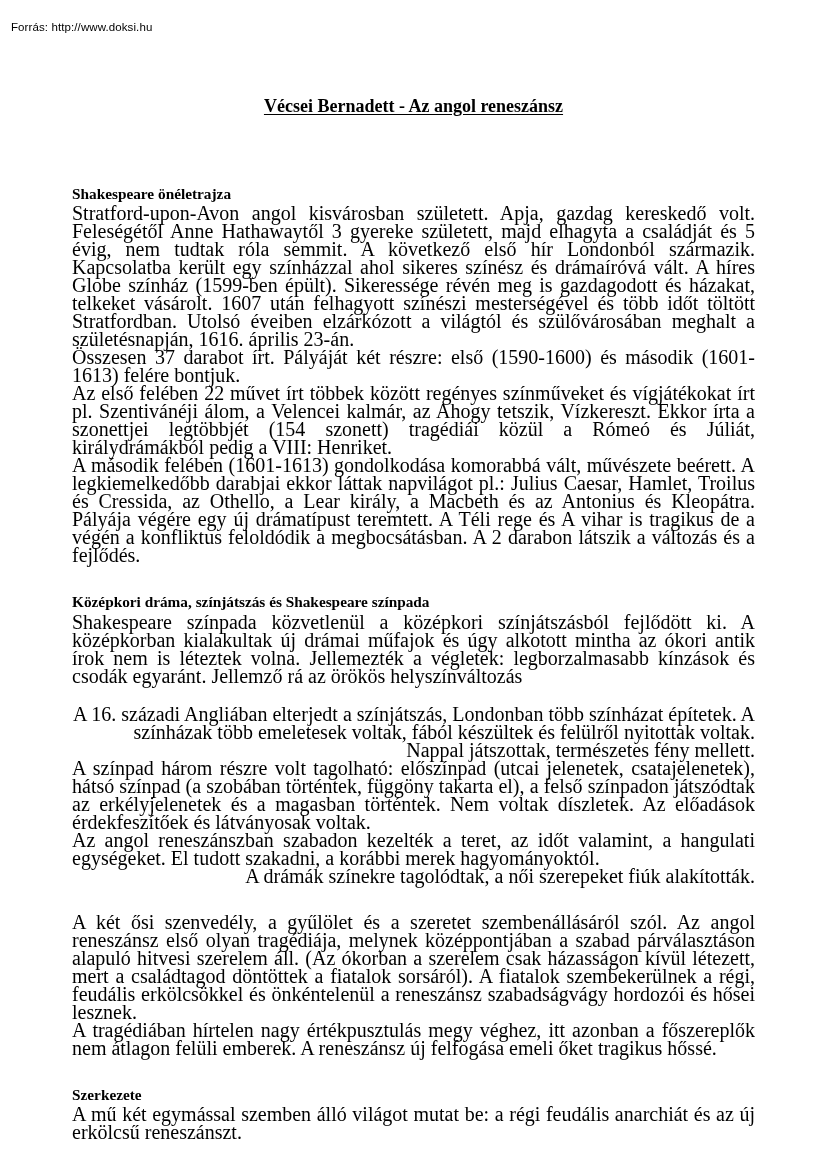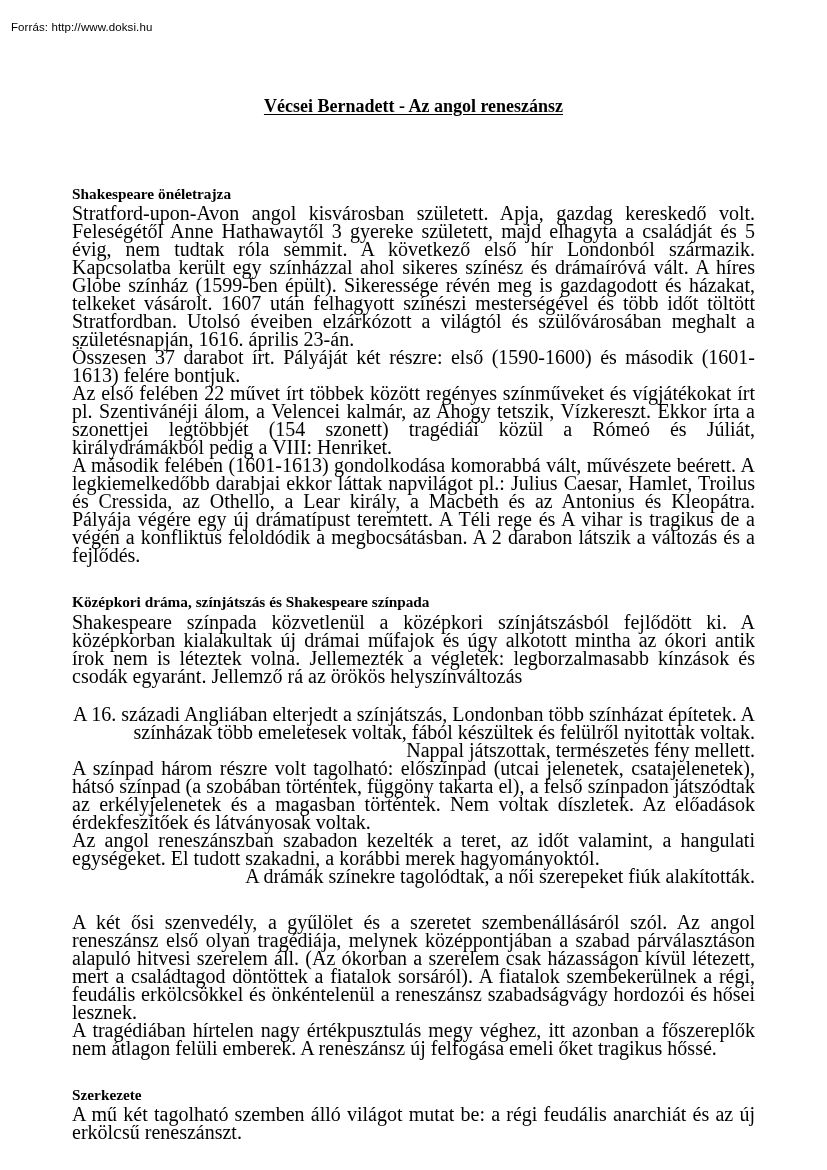--- a/index.html
+++ b/index.html
@@ -118,16 +118,16 @@
 
   <div class="section">
     <p class="para">A két ősi szenvedély, a gyűlölet és a szeretet szembenállásáról szól. Az angol reneszánsz első olyan tragédiája, melynek középpontjában a szabad párválasztáson alapuló hitvesi szerelem áll. (Az ókorban a szerelem csak házasságon kívül létezett, mert a családtagod döntöttek a fiatalok sorsáról). A fiatalok szembekerülnek a régi, feudális erkölcsökkel és önkéntelenül a reneszánsz szabadságvágy hordozói és hősei lesznek.</p>
     <p class="para">A tragédiában hírtelen nagy értékpusztulás megy véghez, itt azonban a főszereplők nem átlagon felüli emberek. A reneszánsz új felfogása emeli őket tragikus hőssé.</p>
   </div>
 
   <div class="spacer-before-heading"></div>
 
   <div class="section">
     <h2 class="section-heading">Szerkezete</h2>
-    <p class="para">A mű két tagolható szemben álló világot mutat be: a régi feudális anarchiát és az új erkölcsű reneszánszt.</p>
+    <p class="para">A mű két egymással szemben álló világot mutat be: a régi feudális anarchiát és az új erkölcsű reneszánszt.</p>
   </div>
 
 </div>
 
 </body></html>

